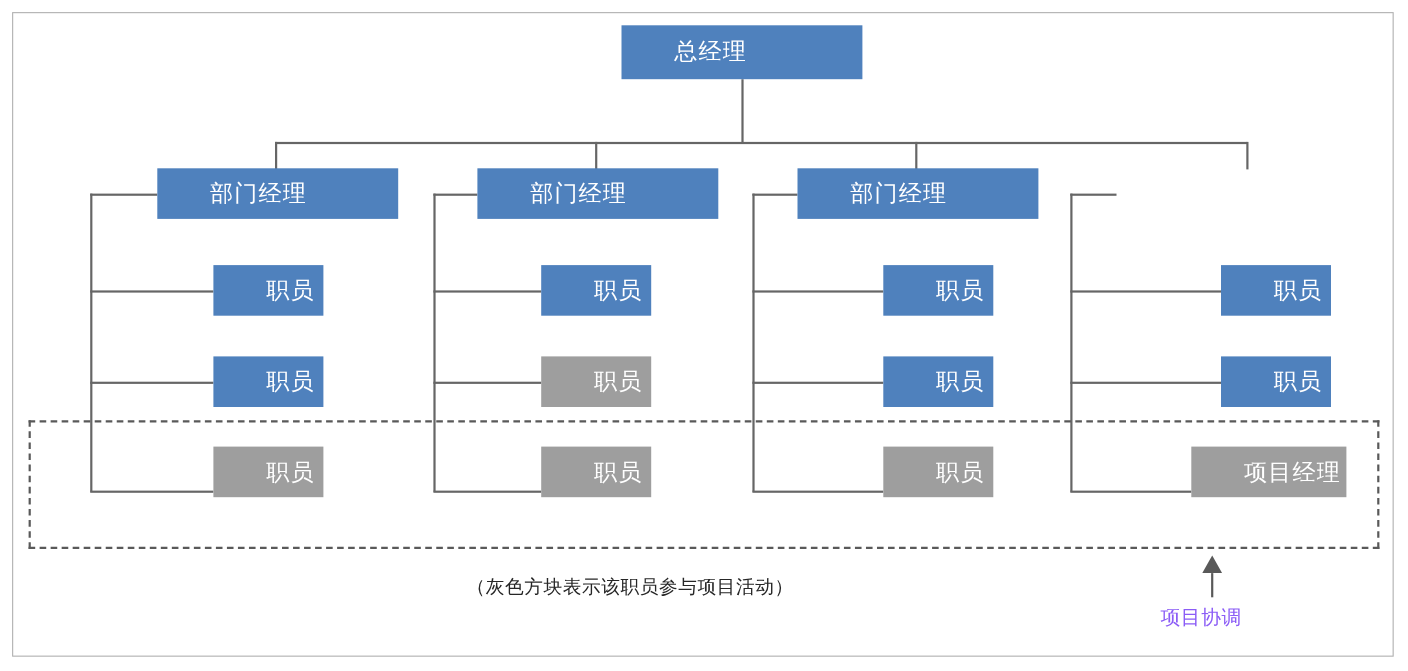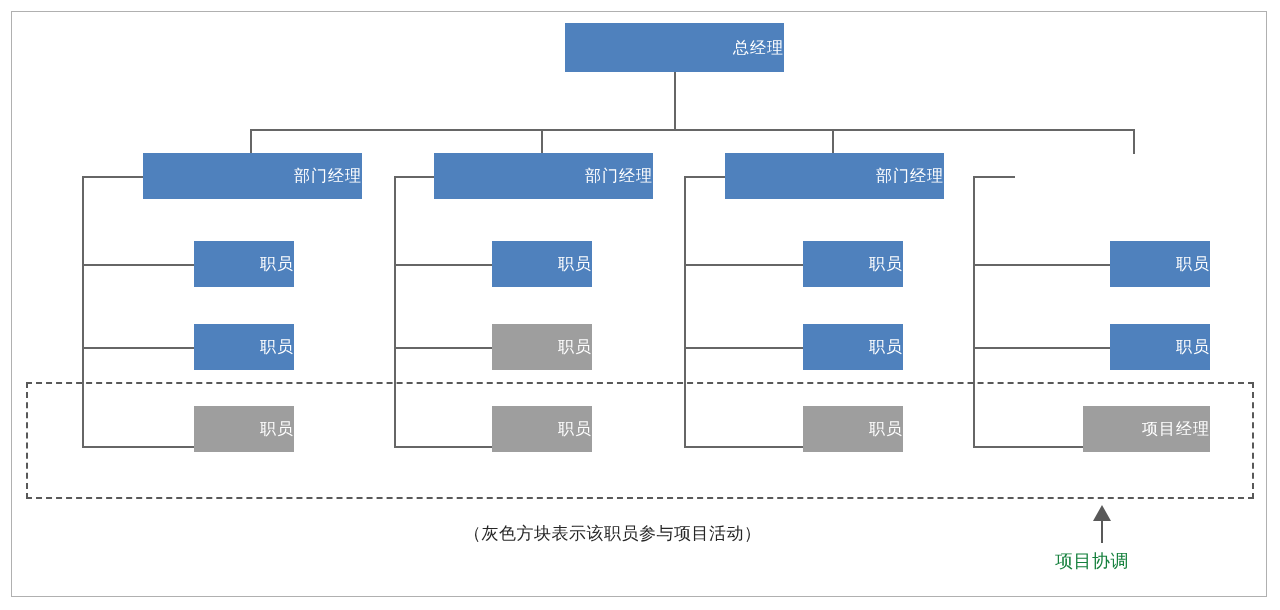--- a/index.html
+++ b/index.html
@@ -38,27 +38,28 @@
     border: 2px dashed #595959;
     box-sizing: border-box;
     background: transparent;
   }
   
   .node {
     position: absolute;
     box-sizing: border-box;
     display: flex;
     align-items: center;
-    justify-content: flex-end;
+    justify-content: flex-start;
     color: #ffffff;
-    font-size: 16px;
+    font-size: 21px;
     letter-spacing: 1px;
     line-height: 1;
     white-space: nowrap;
     user-select: none;
+    padding-left: 48px;
   }
   .node.blue { background: #4F81BD; }
   .node.gray { background: #9E9E9E; }
 
   
   .ln {
     position: absolute;
     background: #666666;
   }
   .ln.h { height: 2px; }
@@ -67,21 +68,21 @@
   
   .caption {
     position: absolute;
     color: #262626;
     font-size: 17px;
     white-space: nowrap;
     letter-spacing: 0.5px;
   }
   .coord-label {
     position: absolute;
-    color: #15803d;
+    color: #8b5cf6;
     font-size: 18px;
     white-space: nowrap;
     letter-spacing: 0.5px;
   }
   
   .arrow-shaft {
     position: absolute;
     width: 2px;
     background: #595959;
   }
@@ -176,23 +177,23 @@
 
   <div class="node gray" style="left:194px; top:406px; width:100px; height:46px;">
     <span>职员</span>
   </div>
   <div class="node gray" style="left:492px; top:406px; width:100px; height:46px;">
     <span>职员</span>
   </div>
   <div class="node gray" style="left:803px; top:406px; width:100px; height:46px;">
     <span>职员</span>
   </div>
-  <div class="node gray" style="left:1083px; top:406px; width:127px; height:46px;">
+  <div class="node gray" style="left:1083px; top:406px; width:141px; height:46px;">
     <span>项目经理</span>
   </div>
 
-  <div class="caption" style="left:424px; top:522px;margin-left:40px;">（灰色方块表示该职员参与项目活动）</div>
+  <div class="caption" style="left:424px; top:522px;">（灰色方块表示该职员参与项目活动）</div>
 
   <div class="arrow-head" style="left:1093px; top:505px;"></div>
   <div class="arrow-shaft" style="left:1101px; top:521px; height:22px;"></div>
   <div class="coord-label" style="left:1055px; top:549px;">项目协调</div>
 
 </div>
 
 </body></html>

